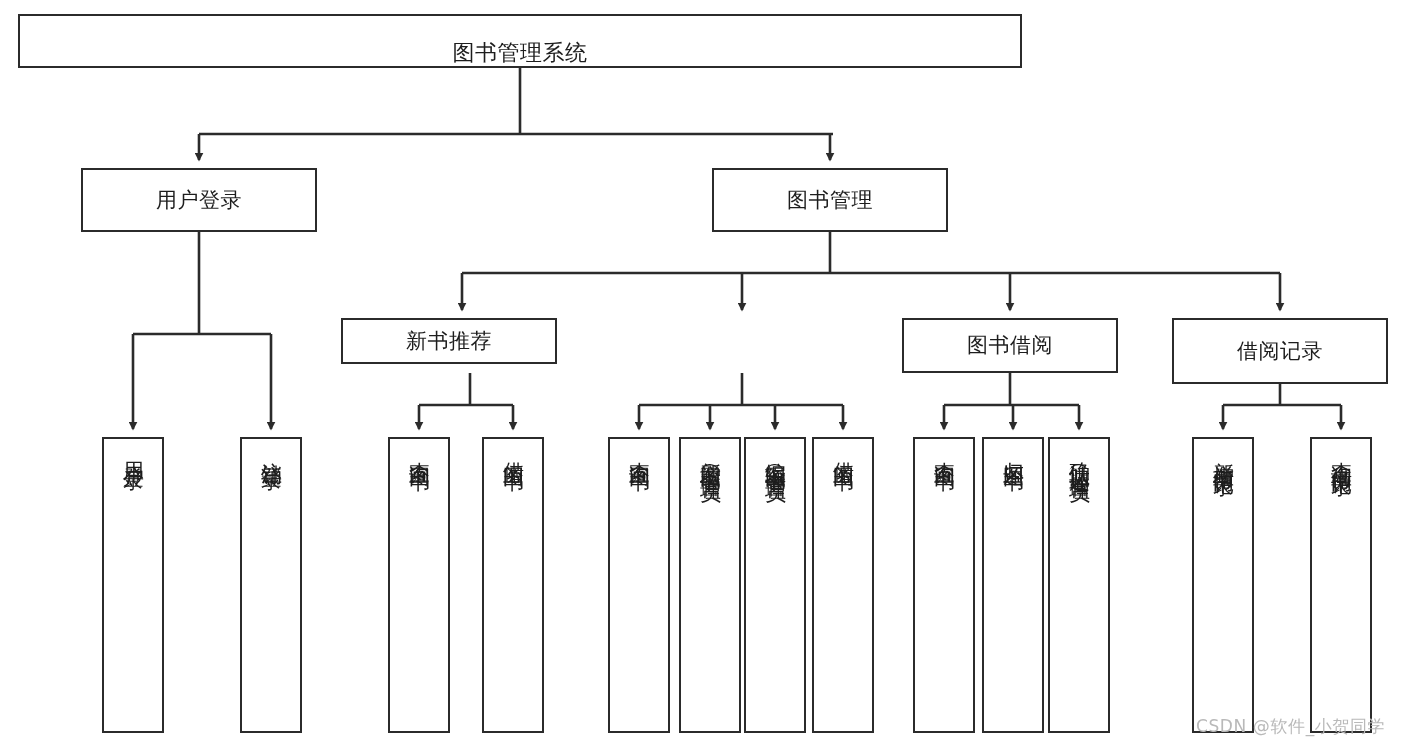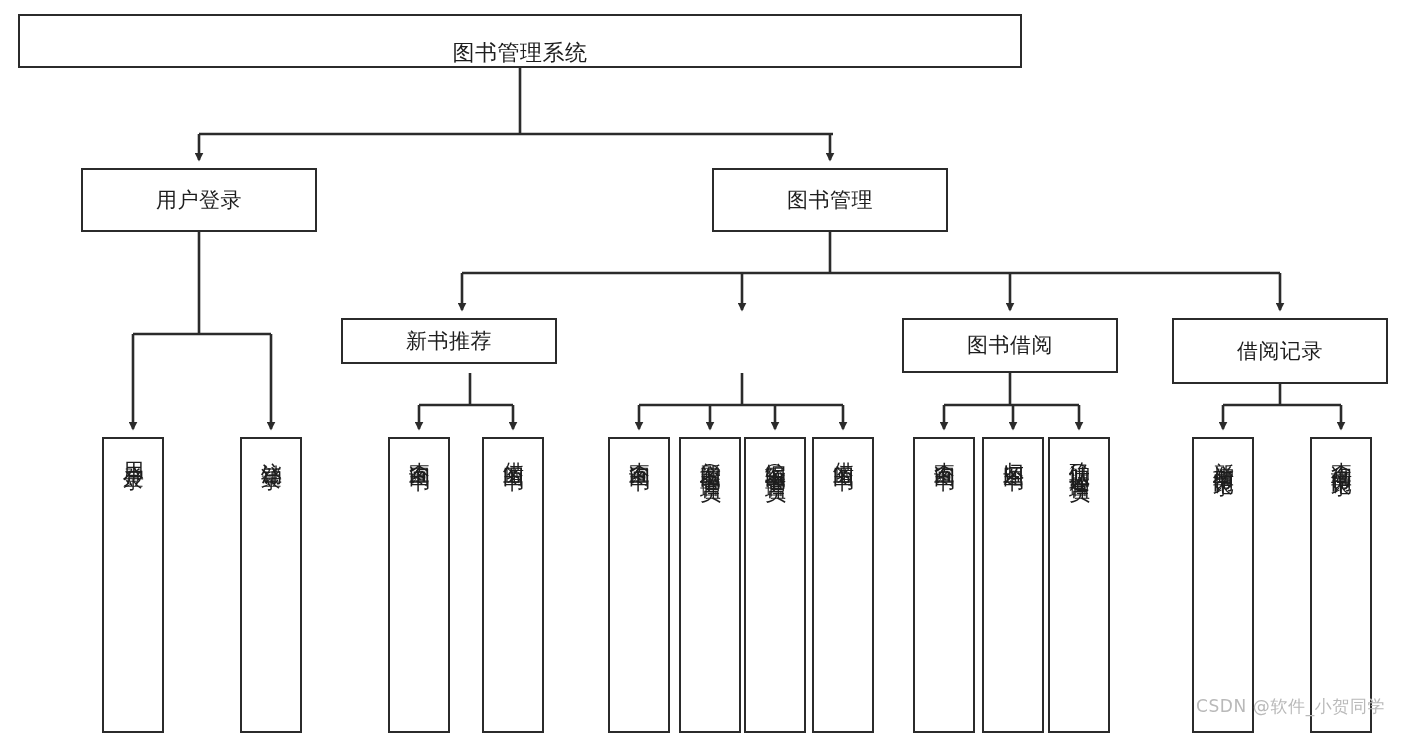--- a/index.html
+++ b/index.html
@@ -184,15 +184,15 @@
   <div class="node vert" style="left:1048px; top:437px; width:62px; height:296px;">
     <span class="node-label">确认归还（管理员）</span>
   </div>
   <div class="node vert" style="left:1192px; top:437px; width:62px; height:296px;">
     <span class="node-label">新增借阅记录</span>
   </div>
   <div class="node vert" style="left:1310px; top:437px; width:62px; height:296px;">
     <span class="node-label">查询借阅记录</span>
   </div>
 
-  <div class="watermark" style="left:1196px; top:695px;">CSDN @软件_小贺同学</div>
+  <div class="watermark" style="left:1196px; top:715px;">CSDN @软件_小贺同学</div>
 
 </div>
 
 </body></html>

